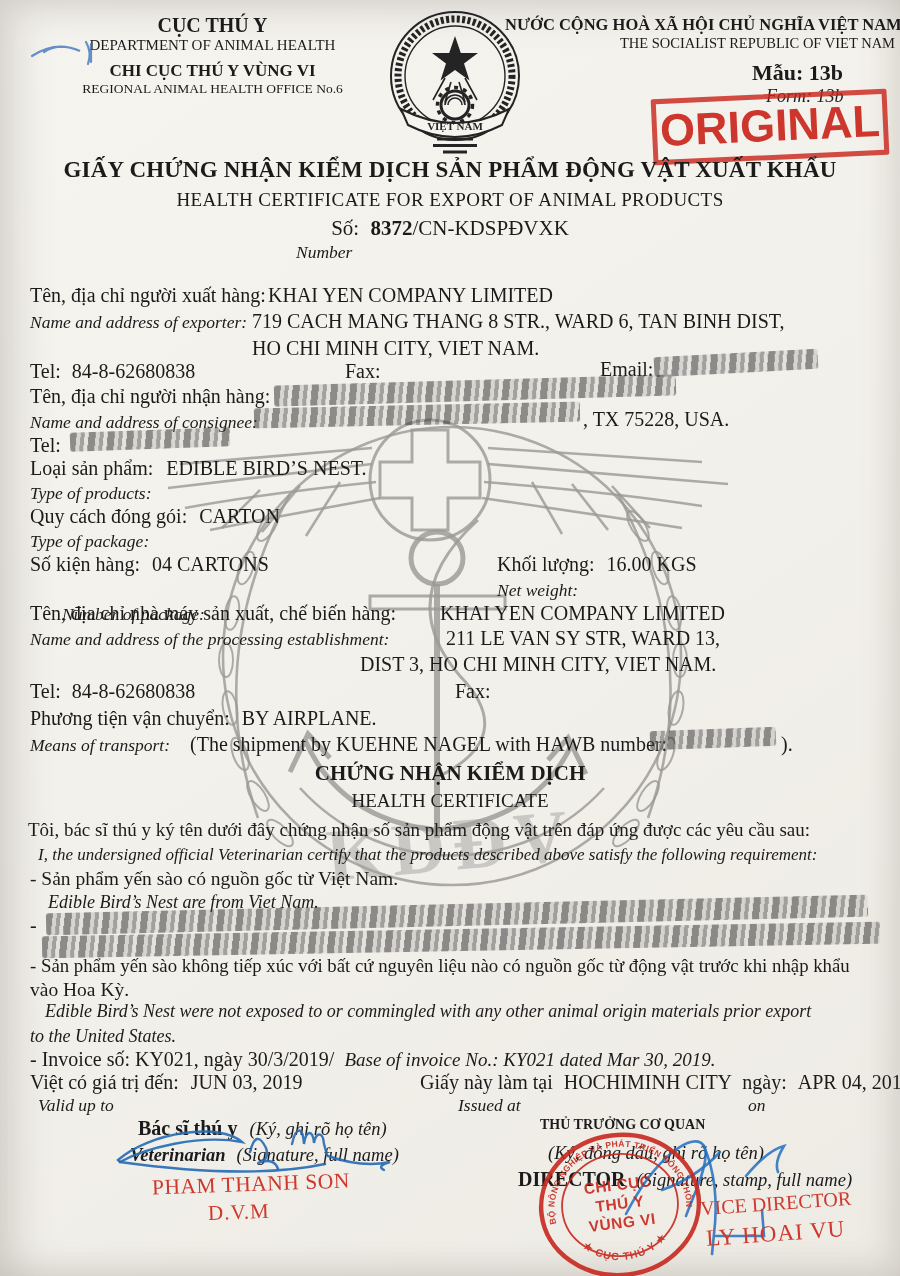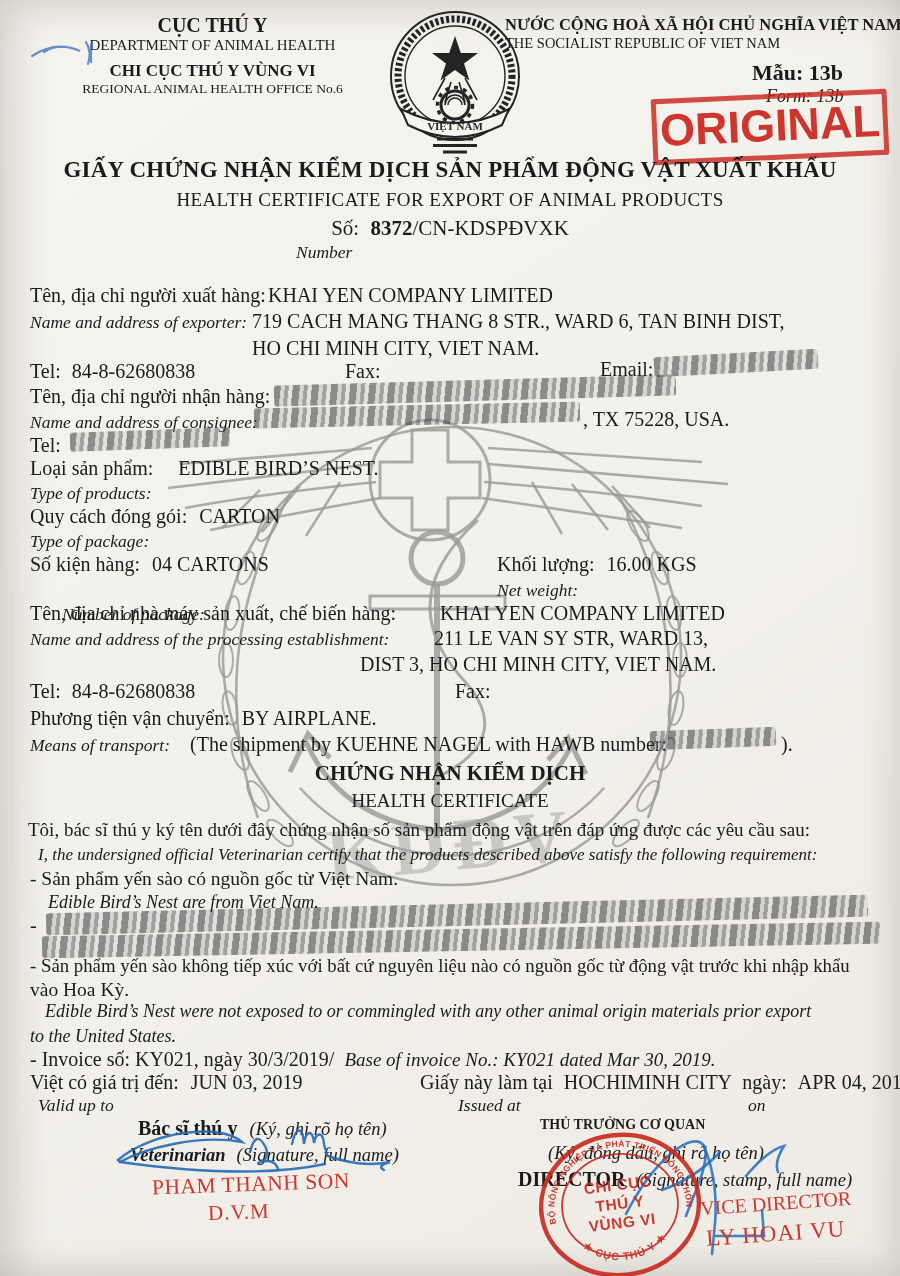--- a/index.html
+++ b/index.html
@@ -90,21 +90,21 @@
       <circle cx="72" cy="99" r="14" stroke-width="3"></circle>
       <circle cx="72" cy="99" r="17.5" stroke-width="3.5" stroke-dasharray="4 5"></circle>
       <path d="M62,99 A10,10 0 0 1 82,99 M65,99 A7,7 0 0 1 79,99" stroke-width="1.6"></path>
     </g>
     <polygon points="72,30 77.8,47 95,47 81,57.5 86.5,74.5 72,64 57.5,74.5 63,57.5 49,47 66.2,47" fill="#242424"></polygon>
     <path d="M18,103 Q72,131 126,103 L119,119 Q72,143 25,119 Z" fill="#f6f4ef" stroke="#242424" stroke-width="2"></path>
     <text x="72" y="124" text-anchor="middle" font-size="11" font-weight="bold" fill="#242424" font-family="Liberation Serif, serif">VIỆT NAM</text>
     <path d="M54,133 h36 M50,139.5 h44 M60,146 h24" stroke="#242424" stroke-width="3" fill="none"></path>
   </svg>
 
-  <div class="abs" style="left:505px;top:15px;width:390px;text-align:left;">
+  <div class="abs" style="left:505px;top:15px;width:390px;text-align:right;">
     <div class="b" style="font-size:16.5px;">NƯỚC CỘNG HOÀ XÃ HỘI CHỦ NGHĨA VIỆT NAM</div>
     <div style="font-size:14.5px;">THE SOCIALIST REPUBLIC OF VIET NAM</div>
   </div>
   <div class="ln b" style="left:752px;top:60px;font-size:22px;">Mẫu: 13b</div>
   <div class="ln i" style="left:766px;top:86px;font-size:18px;">Form: 13b</div>
   <div id="original-stamp">ORIGINAL</div>
 
   <svg style="left:28px;top:28px;width:90px;height:45px;" viewBox="0 0 90 45">
     <path d="M4,28 q24,-16 48,-5 q-20,-9 -36,1 M58,14 q6,10 2,22 M63,16 v18" fill="none" stroke="rgba(55,110,185,.75)" stroke-width="2.2" stroke-linecap="round"></path>
   </svg>
@@ -133,21 +133,21 @@
   <div class="ln" style="left:30px;top:385px;">Tên, địa chỉ người nhận hàng:</div>
   <div class="redact" style="left:274px;top:380px;width:402px;height:21px;transform:rotate(-1.6deg);"></div>
   <div class="ln en" style="left:30px;top:412px;">Name and address of consignee:</div>
   <div class="redact" style="left:254px;top:405px;width:326px;height:20px;transform:rotate(-1.2deg);"></div>
   <div class="ln" style="left:583px;top:408px;">, TX 75228, USA.</div>
   <div class="ln" style="left:30px;top:434px;">Tel:</div>
   <div class="redact" style="left:70px;top:430px;width:160px;height:19px;transform:rotate(-2deg);"></div>
 
   <div class="ln" style="left:30px;top:457px;">
     <span>Loại sản phẩm:</span>
-    <span style="margin-left:20px;">EDIBLE BIRD’S NEST.</span>
+    <span style="margin-left:8px;">EDIBLE BIRD’S NEST.</span>
   </div>
   <div class="ln en" style="left:30px;top:483px;">Type of products:</div>
   <div class="ln" style="left:30px;top:505px;">
     <span>Quy cách đóng gói:</span>
     <span style="margin-left:7px;">CARTON</span>
   </div>
   <div class="ln en" style="left:30px;top:531px;">Type of package:</div>
   <div class="ln" style="left:30px;top:553px;">
     <span>Số kiện hàng:</span>
     <span style="margin-left:7px;">04 CARTONS</span>
@@ -155,21 +155,21 @@
   <div class="ln" style="left:497px;top:553px;">
     <span>Khối lượng:</span>
     <span style="margin-left:7px;">16.00 KGS</span>
   </div>
   <div class="ln en" style="left:30px;top:604px;margin-left:32px;">Number of package:</div>
   <div class="ln en" style="left:497px;top:580px;">Net weight:</div>
 
   <div class="ln" style="left:30px;top:602px;">Tên, địa chỉ nhà máy sản xuất, chế biến hàng:</div>
   <div class="ln" style="left:440px;top:602px;">KHAI YEN COMPANY LIMITED</div>
   <div class="ln en" style="left:30px;top:629px;">Name and address of the processing establishment:</div>
-  <div class="ln" style="left:434px;top:627px;">211 LE VAN SY STR, WARD 13,</div>
+  <div class="ln" style="left:434px;top:627px;padding-left:12px;">211 LE VAN SY STR, WARD 13,</div>
   <div class="ln" style="left:360px;top:653px;">DIST 3, HO CHI MINH CITY, VIET NAM.</div>
   <div class="ln" style="left:30px;top:680px;">
     <span>Tel:</span>
     <span style="margin-left:6px;">84-8-62680838</span>
   </div>
   <div class="ln" style="left:455px;top:680px;">Fax:</div>
 
   <div class="ln" style="left:30px;top:707px;">
     <span>Phương tiện vận chuyển:</span>
     <span style="margin-left:7px;">BY AIRPLANE.</span>

